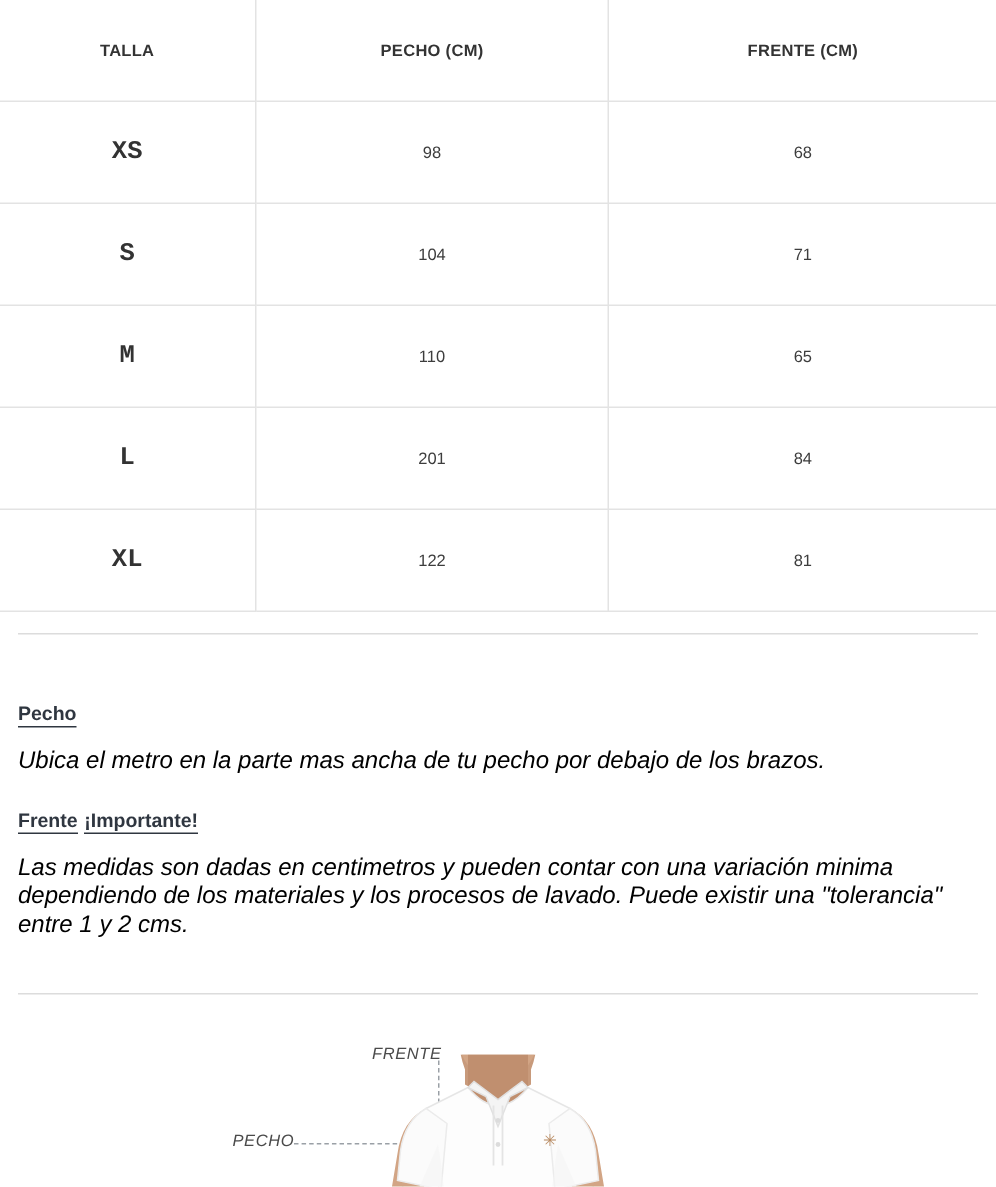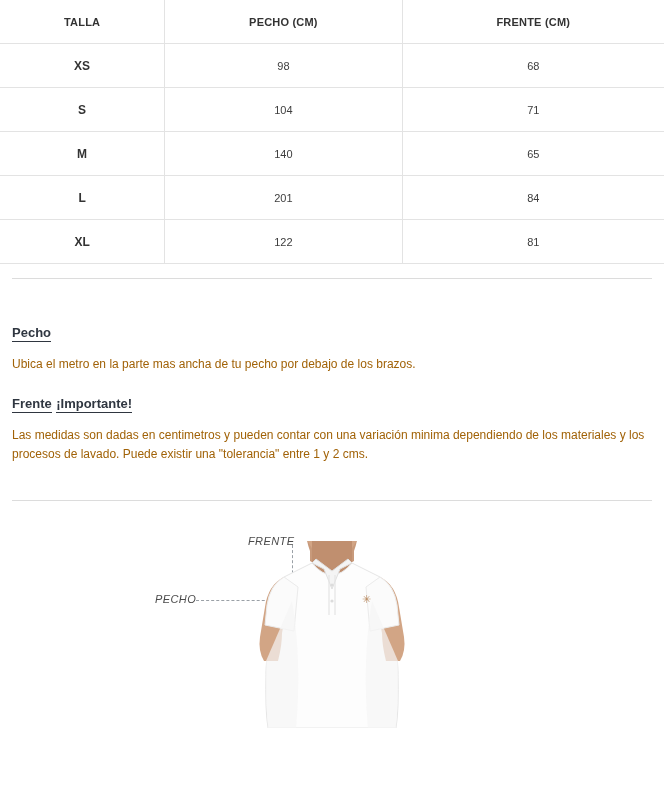--- a/index.html
+++ b/index.html
@@ -27,38 +27,39 @@
     border-collapse: collapse;
     table-layout: fixed;
   }
   .size-table th, .size-table td {
     border-bottom: 1px solid #e3e3e3;
     border-right: 1px solid #e3e3e3;
     text-align: center;
     font-size: 11px;
     font-weight: bold;
     color: #333;
-    padding: 4px;
+    padding: 16px;
     height: 35px;
     vertical-align: middle;
   }
   .size-table th:last-child, .size-table td:last-child {
     border-right: none;
   }
   .size-table th {
     letter-spacing: 0.2px;
   }
   .size-table td.value {
     font-weight: normal;
     font-size: 11px;
     color: #3d3d3d;
   }
   .size-table td.size-label {
     font-weight: bold;
-    font-size: 12px;
+    font-size: 17px;
+    font-family: Liberation Mono, monospace;
   }
   .col-talla { width: 24.5%; }
   .col-pecho { width: 35.8%; }
   .col-frente { width: 39.7%; margin-top: 44px; }
 
   
   .hr {
     border: none;
     border-top: 1px solid #dcdcdc;
     margin: 0 12px;
@@ -91,24 +92,25 @@
     color: #2f3640;
     display: inline-block;
     border-bottom: 1px solid #2f3640;
     padding-bottom: 1px;
   }
   .sub-head.important {
     color: #2f3640;
     text-align: center;
   }
   .para {
-    font-size: 12px;
+    font-size: 16px;
     line-height: 19px;
-    color: #a16207;
+    color: #000000;
     margin-top: 13px;
+    font-style: italic;
   }
   .block-gap { margin-top: 22px; }
 
   
   .figure {
     position: relative;
     margin-top: 22px;
     height: 205px;
   }
   .figure-label {
@@ -172,21 +174,21 @@
         <td class="value">98</td>
         <td class="value">68</td>
       </tr>
       <tr>
         <td class="size-label">S</td>
         <td class="value">104</td>
         <td class="value">71</td>
       </tr>
       <tr>
         <td class="size-label">M</td>
-        <td class="value">140</td>
+        <td class="value">110</td>
         <td class="value">65</td>
       </tr>
       <tr>
         <td class="size-label">L</td>
         <td class="value">201</td>
         <td class="value">84</td>
       </tr>
       <tr>
         <td class="size-label">XL</td>
         <td class="value">122</td>

